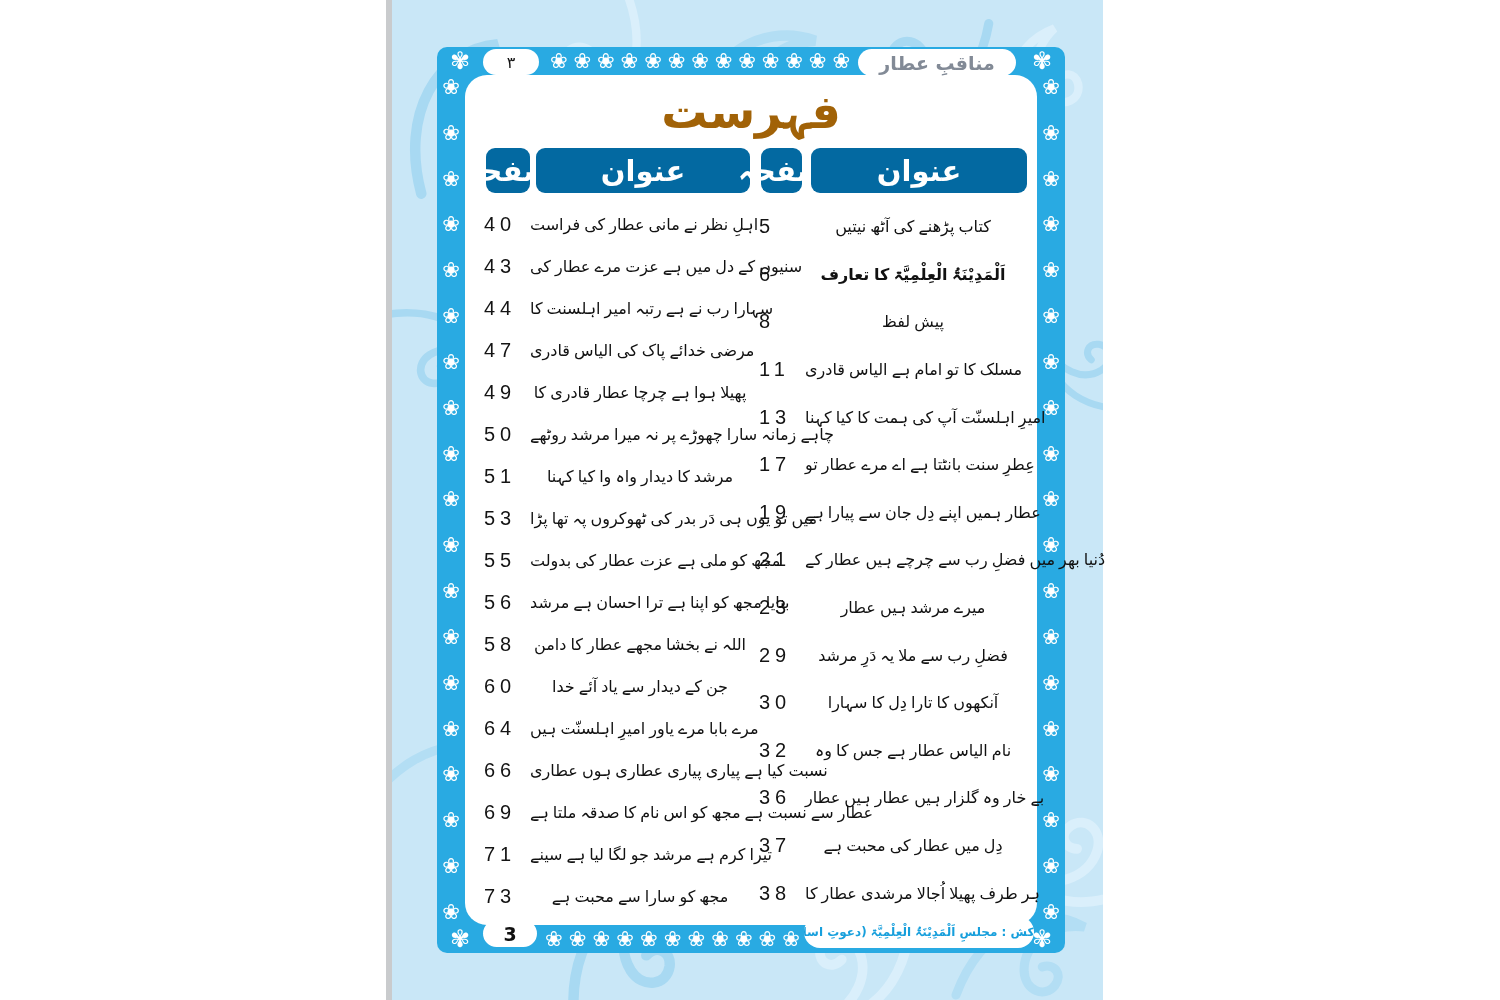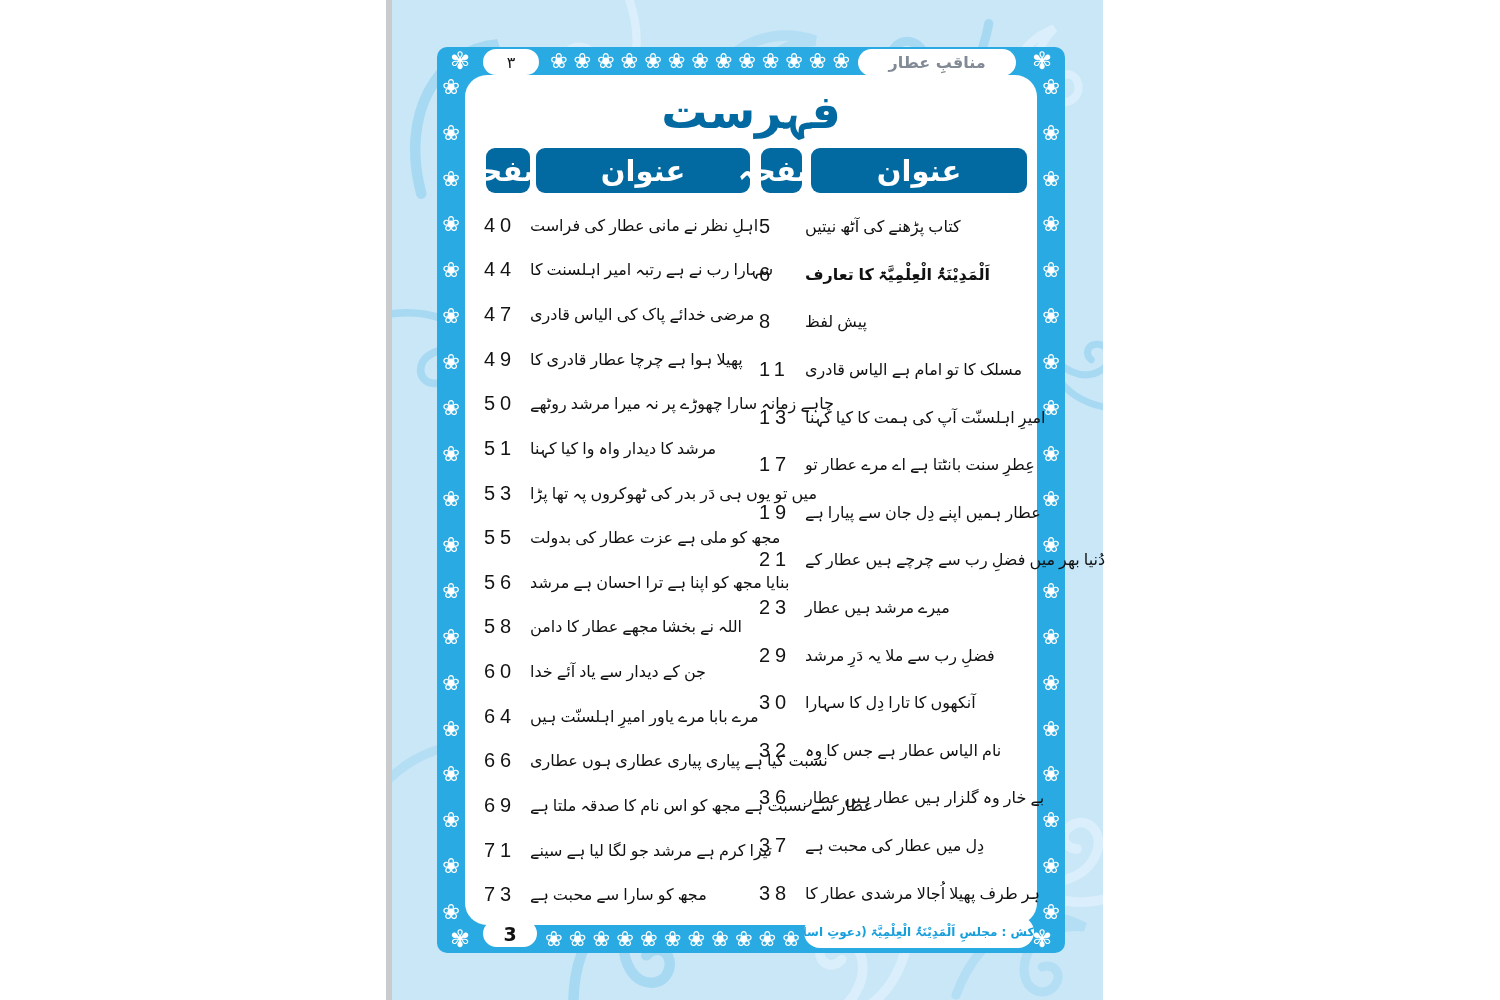--- a/index.html
+++ b/index.html
@@ -17,44 +17,44 @@
              color:#ffffff;}
   .orn-strip.h{flex-direction:row;height:28px;}
   .orn-strip.v{flex-direction:column;width:28px;}
   .orn{font-size:21px;line-height:1;color:#ffffff;}
   .corner{position:absolute;width:46px;height:28px;display:flex;align-items:center;
           justify-content:center;color:#fff;font-size:24px;}
   
   .page{position:absolute;left:465px;top:75px;width:572px;height:850px;
         background:#ffffff;border-radius:22px;}
   .doc-title{position:absolute;left:0;top:10px;width:100%;text-align:center;
-             font-size:46px;font-weight:bold;color:#0369a1;direction:rtl;}
+             font-size:46px;font-weight:bold;color:#a16207;direction:rtl;}
   .hdr-box{position:absolute;height:45px;background:#0369a1;border-radius:9px;
            color:#ffffff;font-weight:bold;font-size:29px;display:flex;
            align-items:center;justify-content:center;direction:rtl;}
   .hdr-page-left{left:21px;top:73px;width:44px;}
   .hdr-title-left{left:71px;top:73px;width:214px;}
   .hdr-page-right{left:296px;top:73px;width:41px;}
   .hdr-title-right{left:346px;top:73px;width:216px;}
   .rows{position:absolute;top:128px;height:714px;display:flex;flex-direction:column;}
   .rows-left{left:19px;width:266px;}
   .rows-right{left:294px;width:262px;}
   .toc-row{flex:1;display:flex;align-items:center;}
   .pg{width:46px;flex:none;font-family:"Liberation Sans","DejaVu Sans",sans-serif;
       font-size:20px;letter-spacing:5px;color:#141414;text-align:left;}
-  .tt{flex:1;text-align:left;direction:rtl;font-size:16px;color:#111;
+  .tt{flex:1;text-align:center;direction:rtl;font-size:16px;color:#111;
       white-space:nowrap;word-spacing:-1px;}
   .tt.bold{font-weight:bold;}
   
   .pill{position:absolute;background:#ffffff;display:flex;align-items:center;
         justify-content:center;}
   .pill-top-num{left:483px;top:49px;width:56px;height:26px;border-radius:13px;
                 font-size:16px;color:#111;}
   .pill-top-title{left:858px;top:49px;width:158px;height:27px;border-radius:14px;
-                  font-size:16px;font-weight:bold;color:#828a96;direction:rtl;}
+                  font-size:19px;font-weight:bold;color:#828a96;direction:rtl;}
   .pill-bot-num{left:483px;top:920px;width:54px;height:27px;border-radius:14px;
                 font-size:19px;font-weight:bold;color:#111;}
   .pill-bot-pub{left:804px;top:916px;width:230px;height:32px;border-radius:16px;
                 font-size:12px;font-weight:bold;color:#179fdc;direction:rtl;
                 white-space:nowrap;overflow:hidden;}
 </style>
 </head>
 <body>
 
 <div class="root">
@@ -246,20 +246,24 @@
           <span class="pg">38</span>
           <span class="tt">ہر طرف پھیلا اُجالا مرشدی عطار کا</span>
         </div>
       </div>
     <div class="rows rows-left" id="rows-left">
         <div class="toc-row">
           <span class="pg">40</span>
           <span class="tt">اہلِ نظر نے مانی عطار کی فراست</span>
         </div>
         <div class="toc-row">
+          <span class="pg">43</span>
+          <span class="tt">سنیوں کے دل میں ہے عزت مرے عطار کی</span>
+        </div>
+        <div class="toc-row">
           <span class="pg">44</span>
           <span class="tt">سہارا رب نے ہے رتبہ امیر اہلسنت کا</span>
         </div>
         <div class="toc-row">
           <span class="pg">47</span>
           <span class="tt">مرضی خدائے پاک کی الیاس قادری</span>
         </div>
         <div class="toc-row">
           <span class="pg">49</span>
           <span class="tt">پھیلا ہوا ہے چرچا عطار قادری کا</span>

